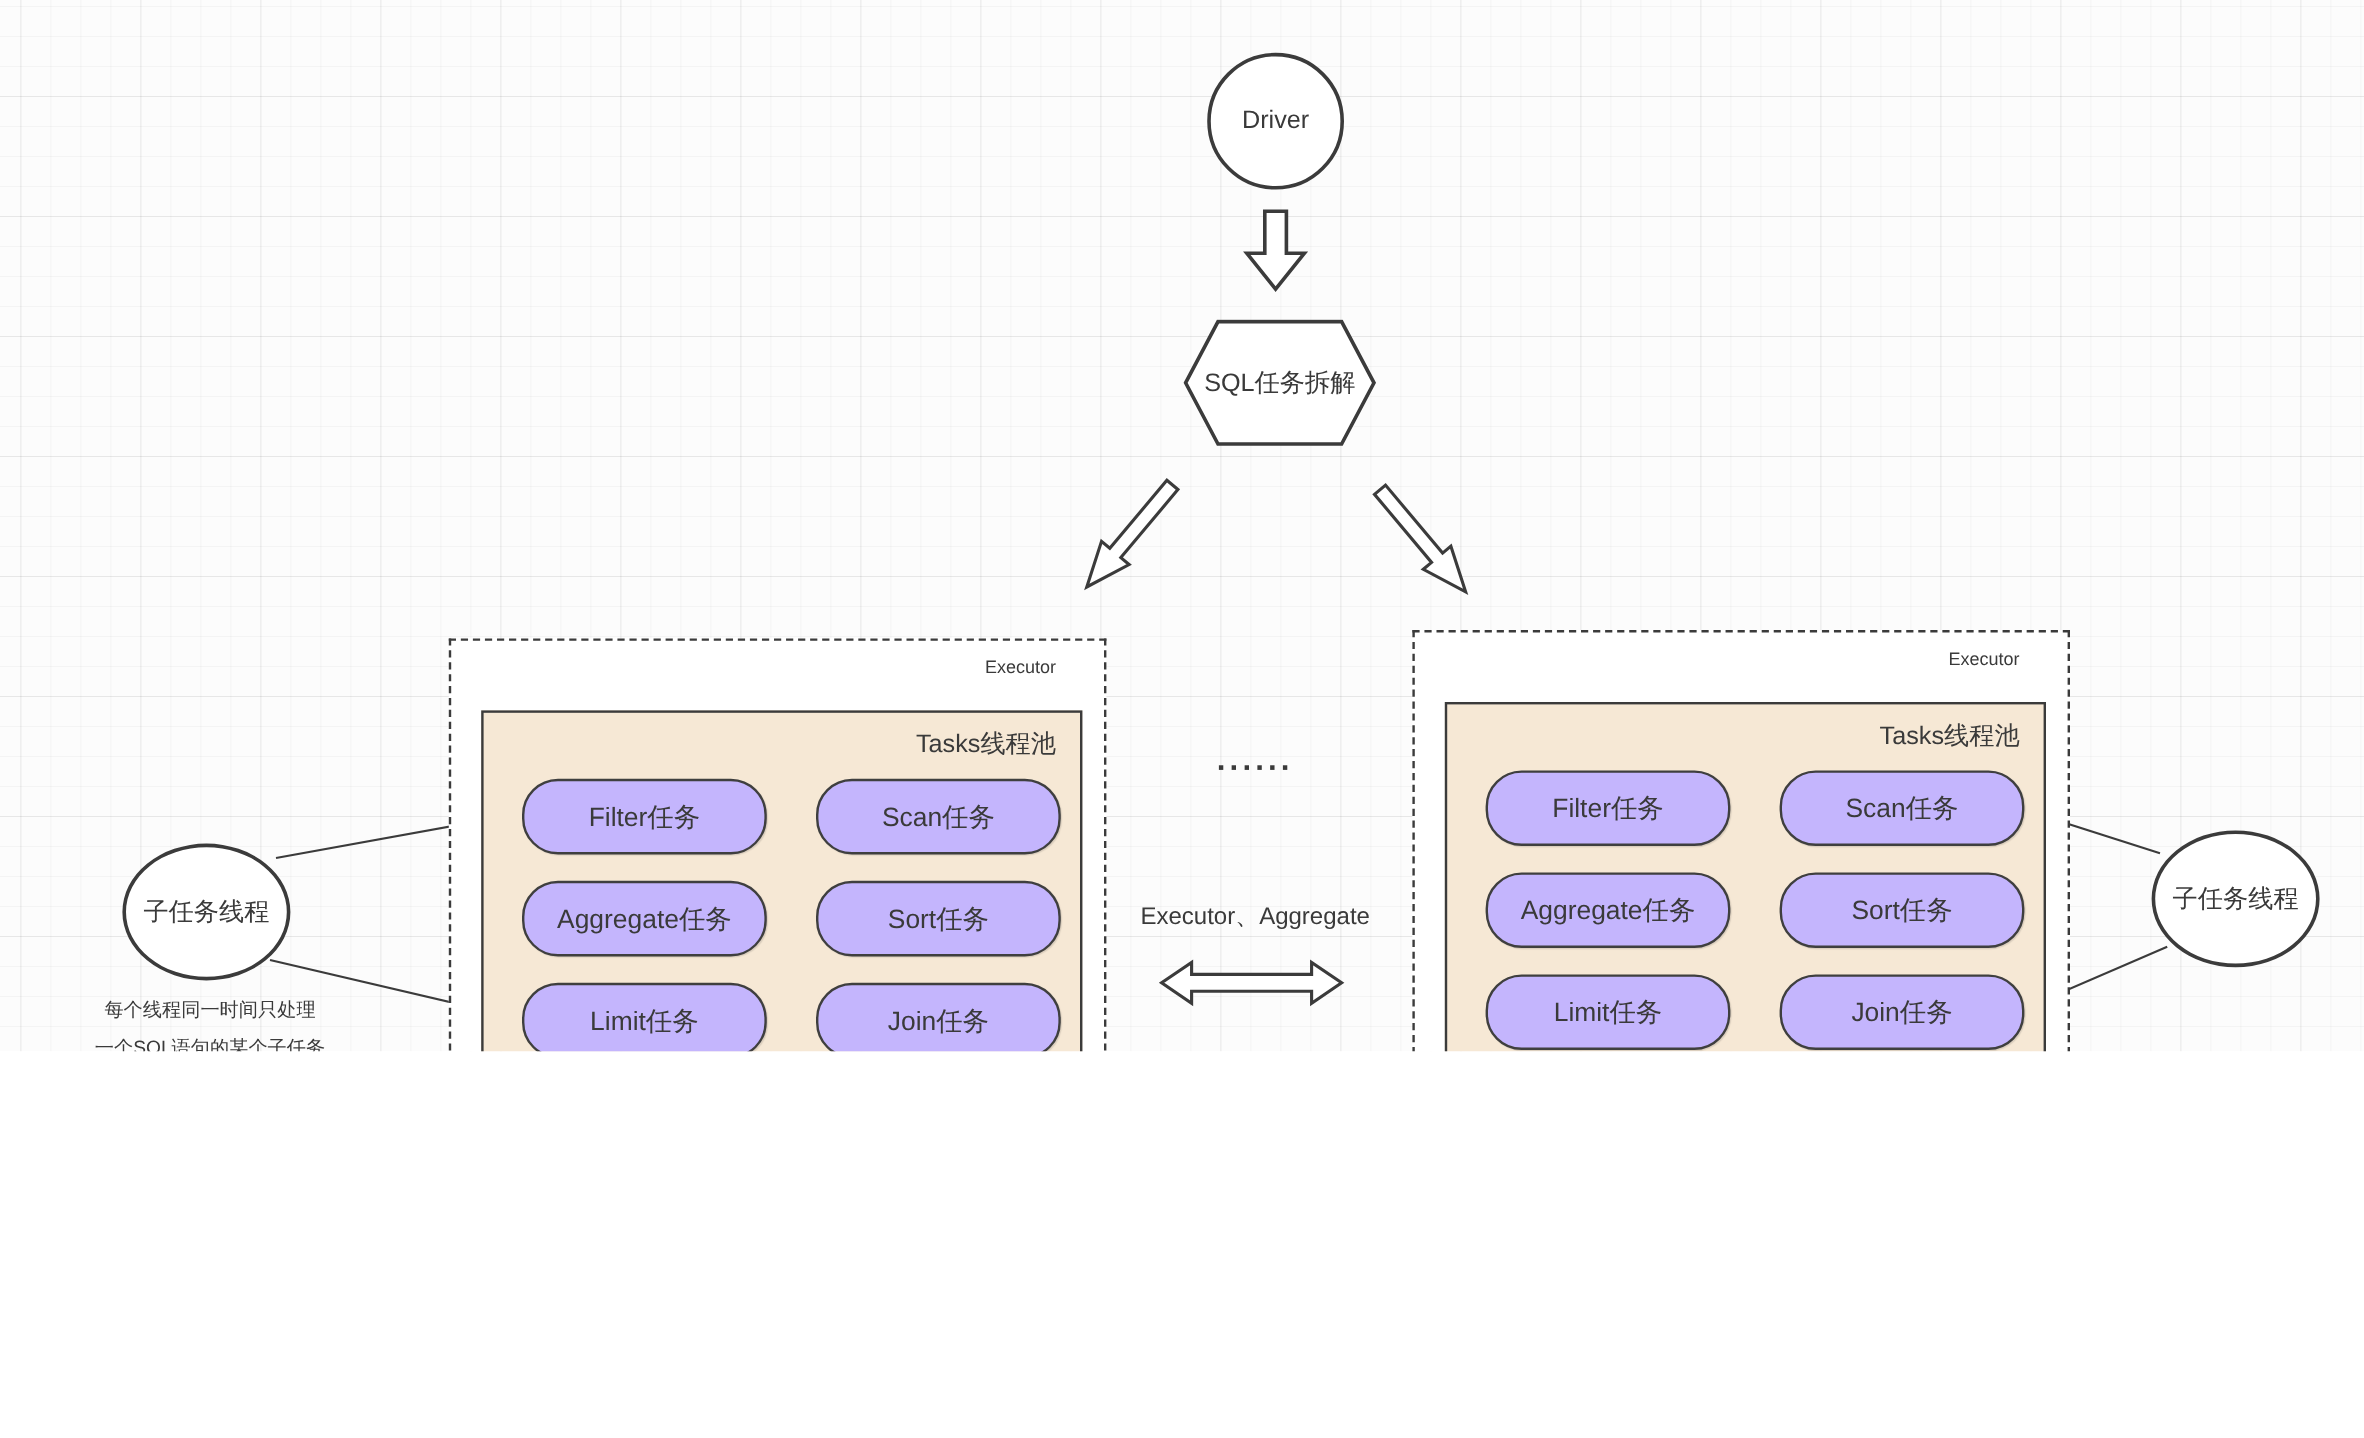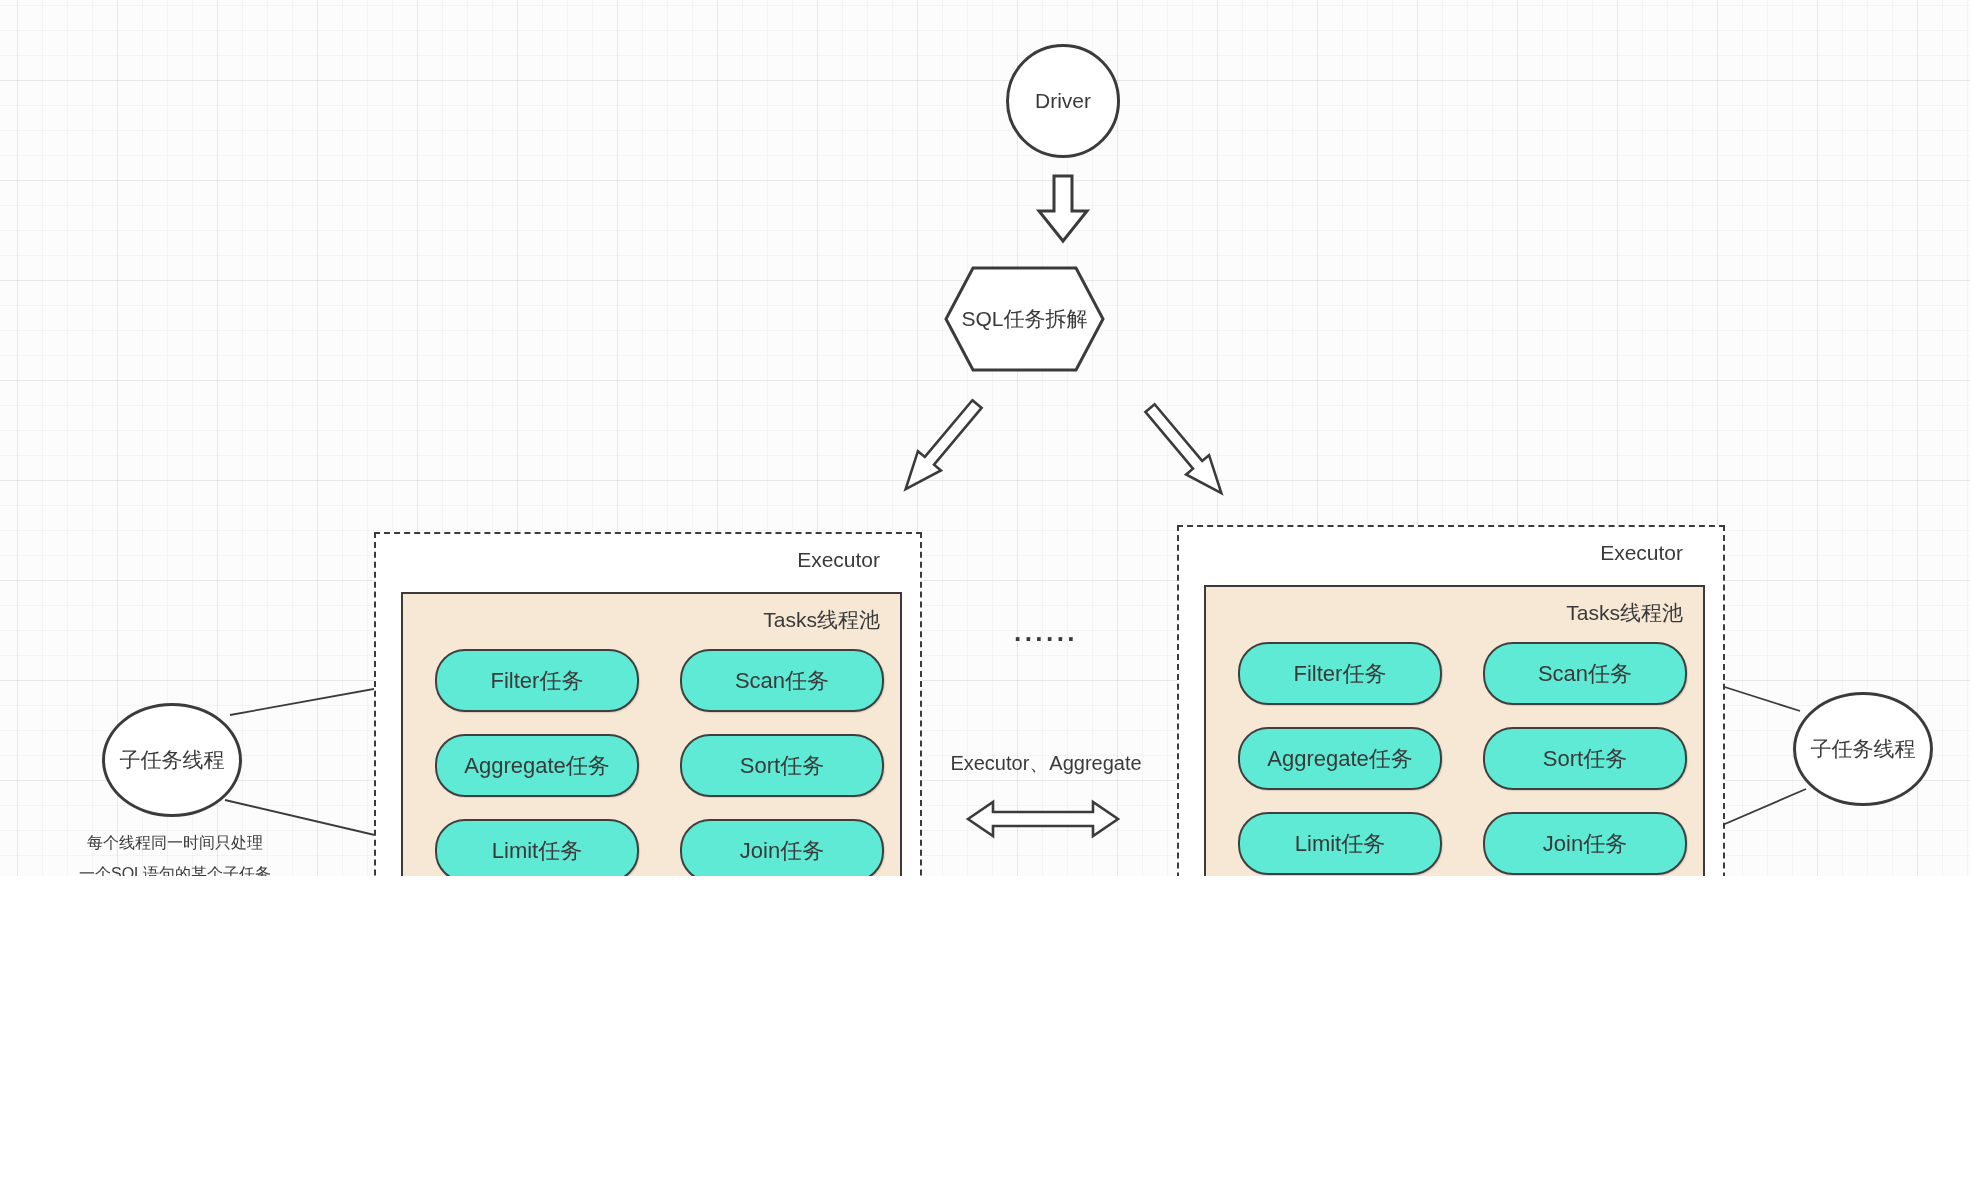--- a/index.html
+++ b/index.html
@@ -30,37 +30,37 @@
   .hex-label {
     position:absolute; inset:0; display:flex; align-items:center; justify-content:center;
     font-size:21px; white-space:nowrap;
   }
 
   .executor {
     position:absolute; box-sizing:border-box; width:548px; height:413px;
     border:2px dashed #3b3b3b; background:#fff;
   }
   .executor-label {
-    position:absolute; top:14px; right:40px; font-size:21px;
+    position:absolute; top:14px; right:40px; font-size:15px;
   }
   .pool {
     position:absolute; left:25px; top:58px; box-sizing:border-box;
     width:501px; height:327px;
     background:#f6e8d5; border:2px solid #3b3b3b;
   }
   .pool-label {
     position:absolute; top:12px; right:20px; font-size:21px;
   }
   .pill-grid {
     position:absolute; left:32px; top:55px;
     display:grid; grid-template-columns:204px 204px;
     column-gap:41px; row-gap:22px; grid-auto-rows:63px;
   }
   .pill {
-    box-sizing:border-box; background:#5eead4; border:2px solid #3f3f3f;
+    box-sizing:border-box; background:#c4b5fd; border:2px solid #3f3f3f;
     border-radius:30px; display:flex; align-items:center; justify-content:center;
     font-size:22px; white-space:nowrap;
     box-shadow:1px 1px 1px rgba(0,0,0,0.12);
   }
 
   .block-arrow { position:absolute; }
   .block-arrow svg { display:block; overflow:visible; }
 
   .note {
     position:absolute; left:22px; top:827px; width:306px;
@@ -100,21 +100,21 @@
   <div class="circle" style="left:1006px; top:44px; width:114px; height:114px;">
     <span>Driver</span>
   </div>
 
   <div class="block-arrow" style="left:1035px; top:174px;">
     <svg width="56" height="70" viewBox="0 0 56 70">
       <polygon points="19,2 37,2 37,37 52,37 28,67 4,37 19,37" fill="#fff" stroke="#3b3b3b" stroke-width="3" stroke-linejoin="miter"></polygon>
     </svg>
   </div>
 
-  <div class="hexwrap" style="left:944px; top:266px; width:161px; height:106px;">
+  <div class="hexwrap" style="left:986px; top:266px; width:161px; height:106px;">
     <svg width="161" height="106" viewBox="0 0 161 106">
       <polygon points="29,2 132,2 159,53 132,104 29,104 2,53" fill="#fff" stroke="#3b3b3b" stroke-width="3"></polygon>
     </svg>
     <div class="hex-label">SQL任务拆解</div>
   </div>
 
   <div class="block-arrow" style="left:924px; top:389px; transform:rotate(40deg);">
     <svg width="34" height="116" viewBox="0 0 34 116">
       <polygon points="11,2 23,2 23,76 32,76 17,113 2,76 11,76" fill="#fff" stroke="#3b3b3b" stroke-width="2.6" stroke-linejoin="miter"></polygon>
     </svg>

